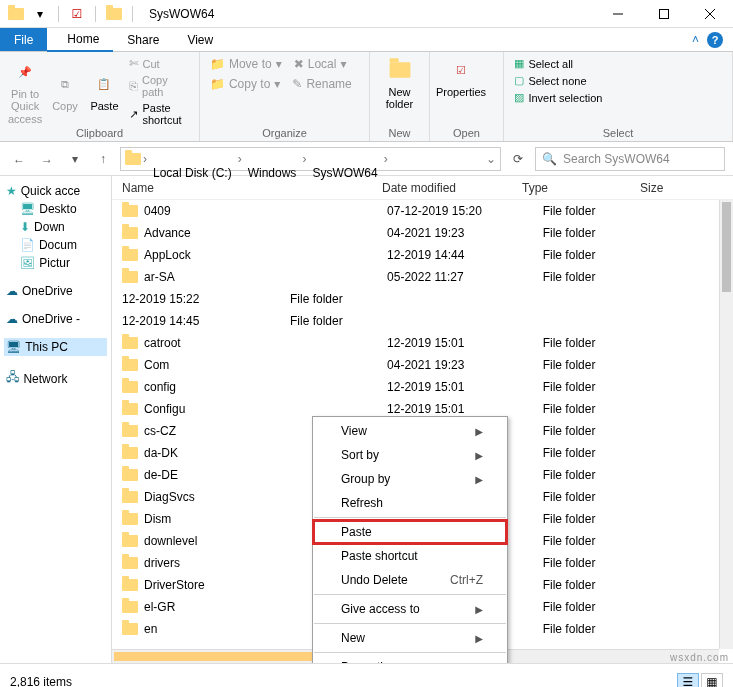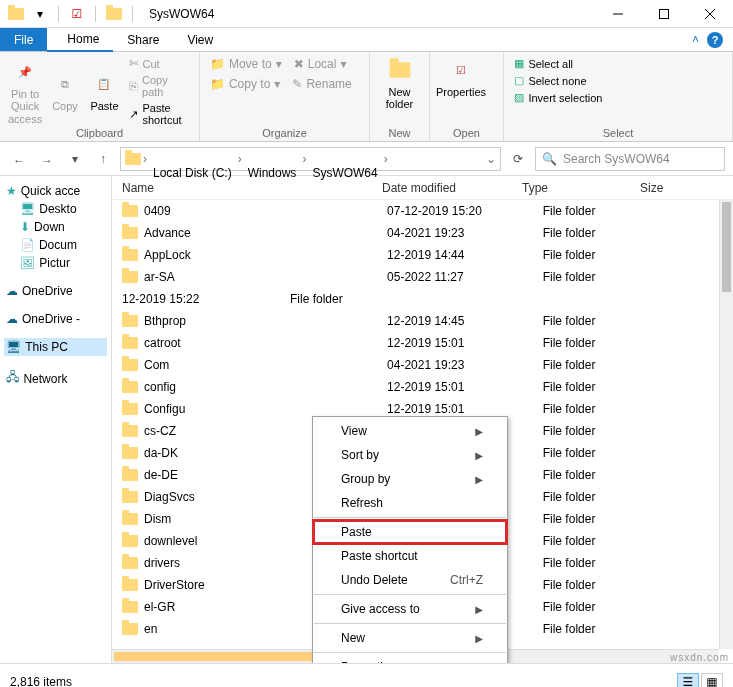--- a/index.html
+++ b/index.html
@@ -323,24 +323,20 @@
           <div class="c2">05-2022 11:27</div>
           <div class="c3">File folder</div>
           <div class="c4"></div>
         </div>
         <div class="row">
           <div class="c2">12-2019 15:22</div>
           <div class="c3">File folder</div>
           <div class="c4"></div>
         </div>
         <div class="row">
-          <div class="c1">
-            <span class="ficon"></span>
-            <span>Bthprop</span>
-          </div>
           <div class="c2">12-2019 14:45</div>
           <div class="c3">File folder</div>
           <div class="c4"></div>
         </div>
         <div class="row">
           <div class="c1">
             <span class="ficon"></span>
             <span>catroot</span>
           </div>
           <div class="c2">12-2019 15:01</div>

